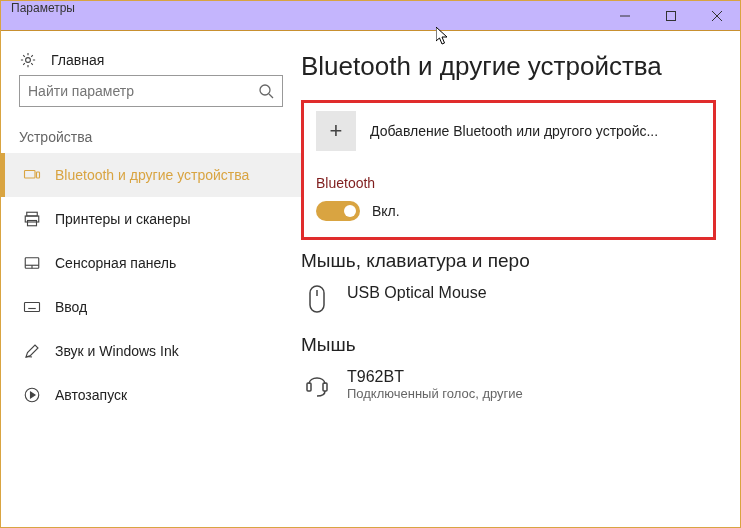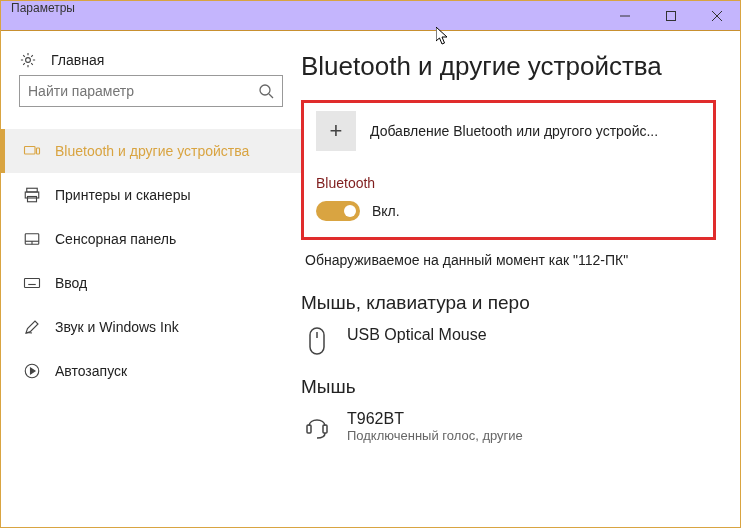--- a/index.html
+++ b/index.html
@@ -83,20 +83,21 @@
     </div>
 
     <div class="searchbox">
       <input type="text" placeholder="Найти параметр" style="">
       <svg class="sicon" viewBox="0 0 16 16" fill="none" stroke="#666" stroke-width="1.3">
         <circle cx="7" cy="7" r="5"></circle>
           <line x1="11" y1="11" x2="15" y2="15"></line>
       </svg>
     </div>
 
+    <div class="section-label">Устройства</div>
 
     <div class="nav">
       <div class="nav-item active">
         <svg class="nicon" viewBox="0 0 24 24" fill="none" stroke="currentColor" stroke-width="1.5">
           <rect x="2" y="6" width="14" height="10" rx="1"></rect>
             <rect x="18" y="8" width="4" height="8" rx="1"></rect>
         </svg>
         <span>Bluetooth и другие устройства</span>
       </div>
       <div class="nav-item">
@@ -153,21 +154,20 @@
       </div>
       <div class="sub-heading">Bluetooth</div>
       <div class="toggle-row">
         <div class="toggle">
           <div class="knob"></div>
         </div>
         <div class="toggle-label">Вкл.</div>
       </div>
     </div>
 
-    <div class="discover">Обнаруживаемое на данный момент как "112-ПК"</div>
 
     <div class="section-h">Мышь, клавиатура и перо</div>
     <div class="device-row">
       <svg class="dicon" viewBox="0 0 24 32" fill="none" stroke="#444" stroke-width="1.5">
         <rect x="5" y="2" width="14" height="26" rx="7"></rect>
           <line x1="12" y1="6" x2="12" y2="12"></line>
       </svg>
       <div class="dinfo">
         <span class="dname">USB Optical Mouse</span>
       </div>

